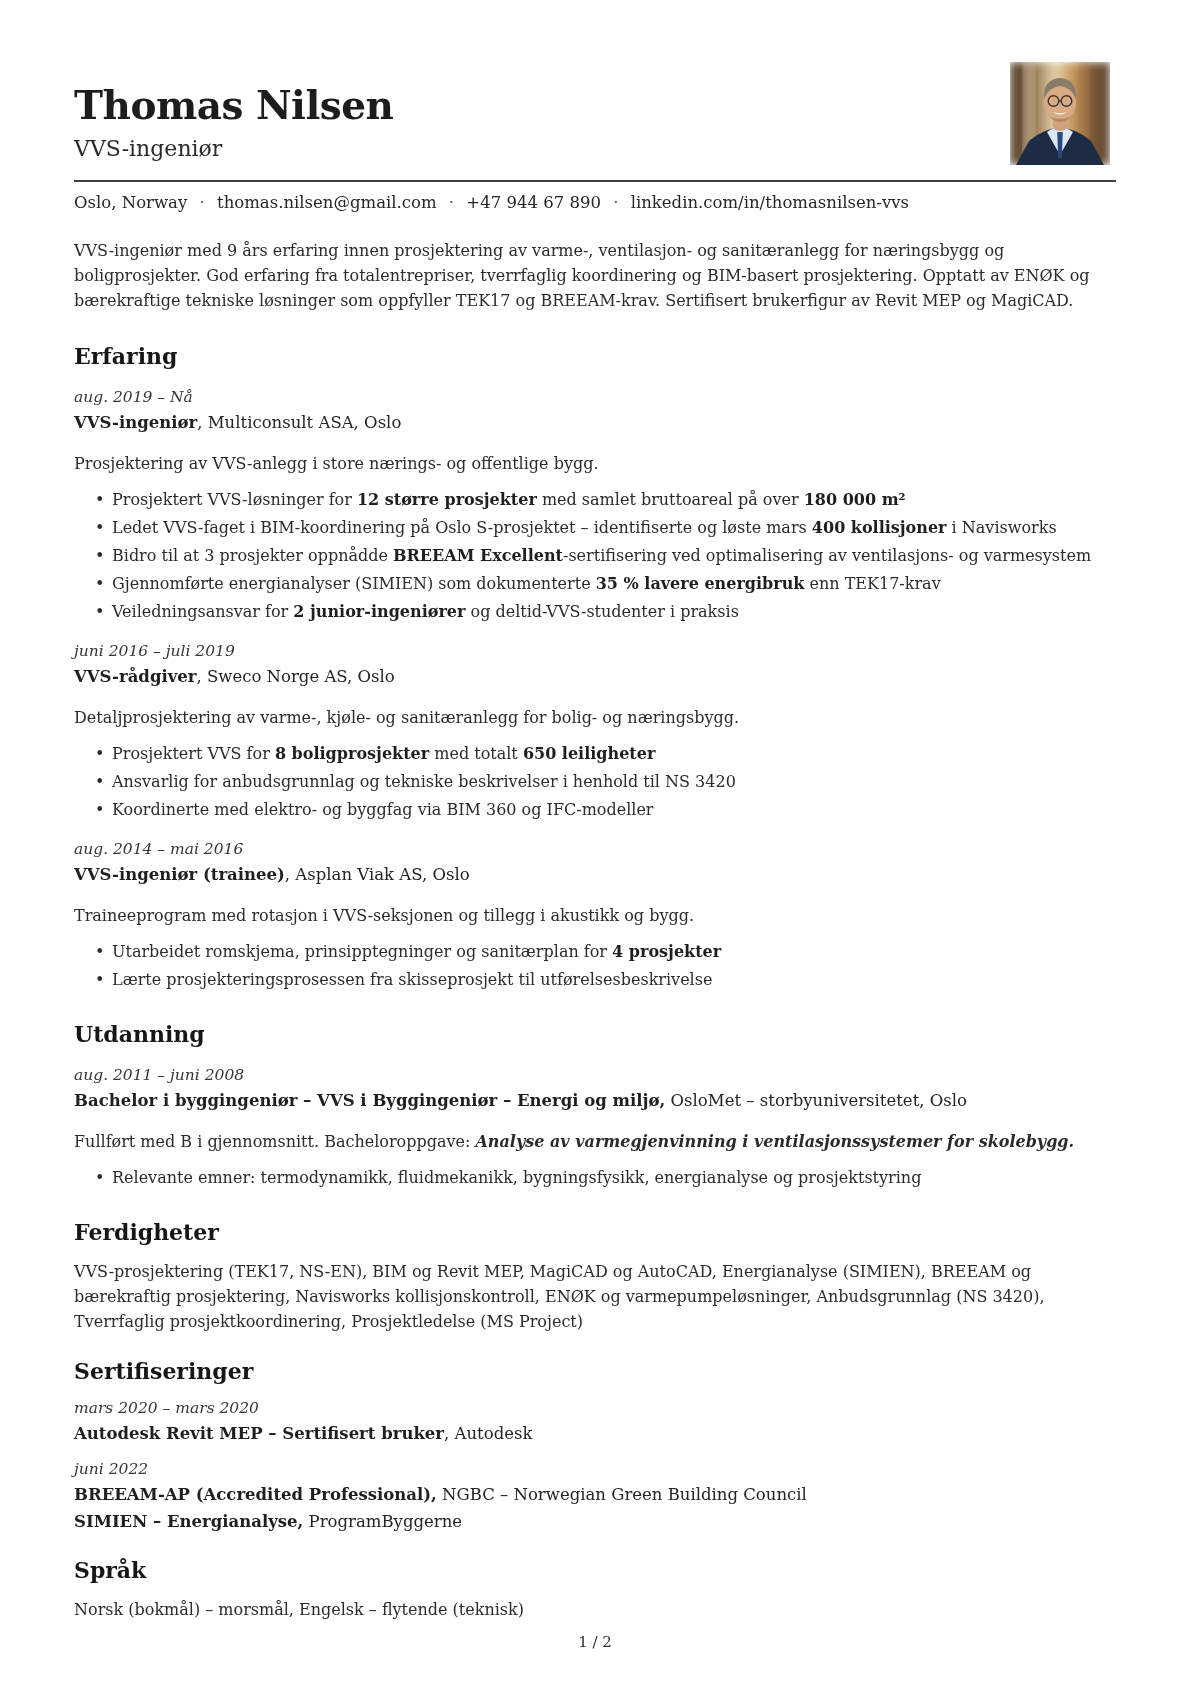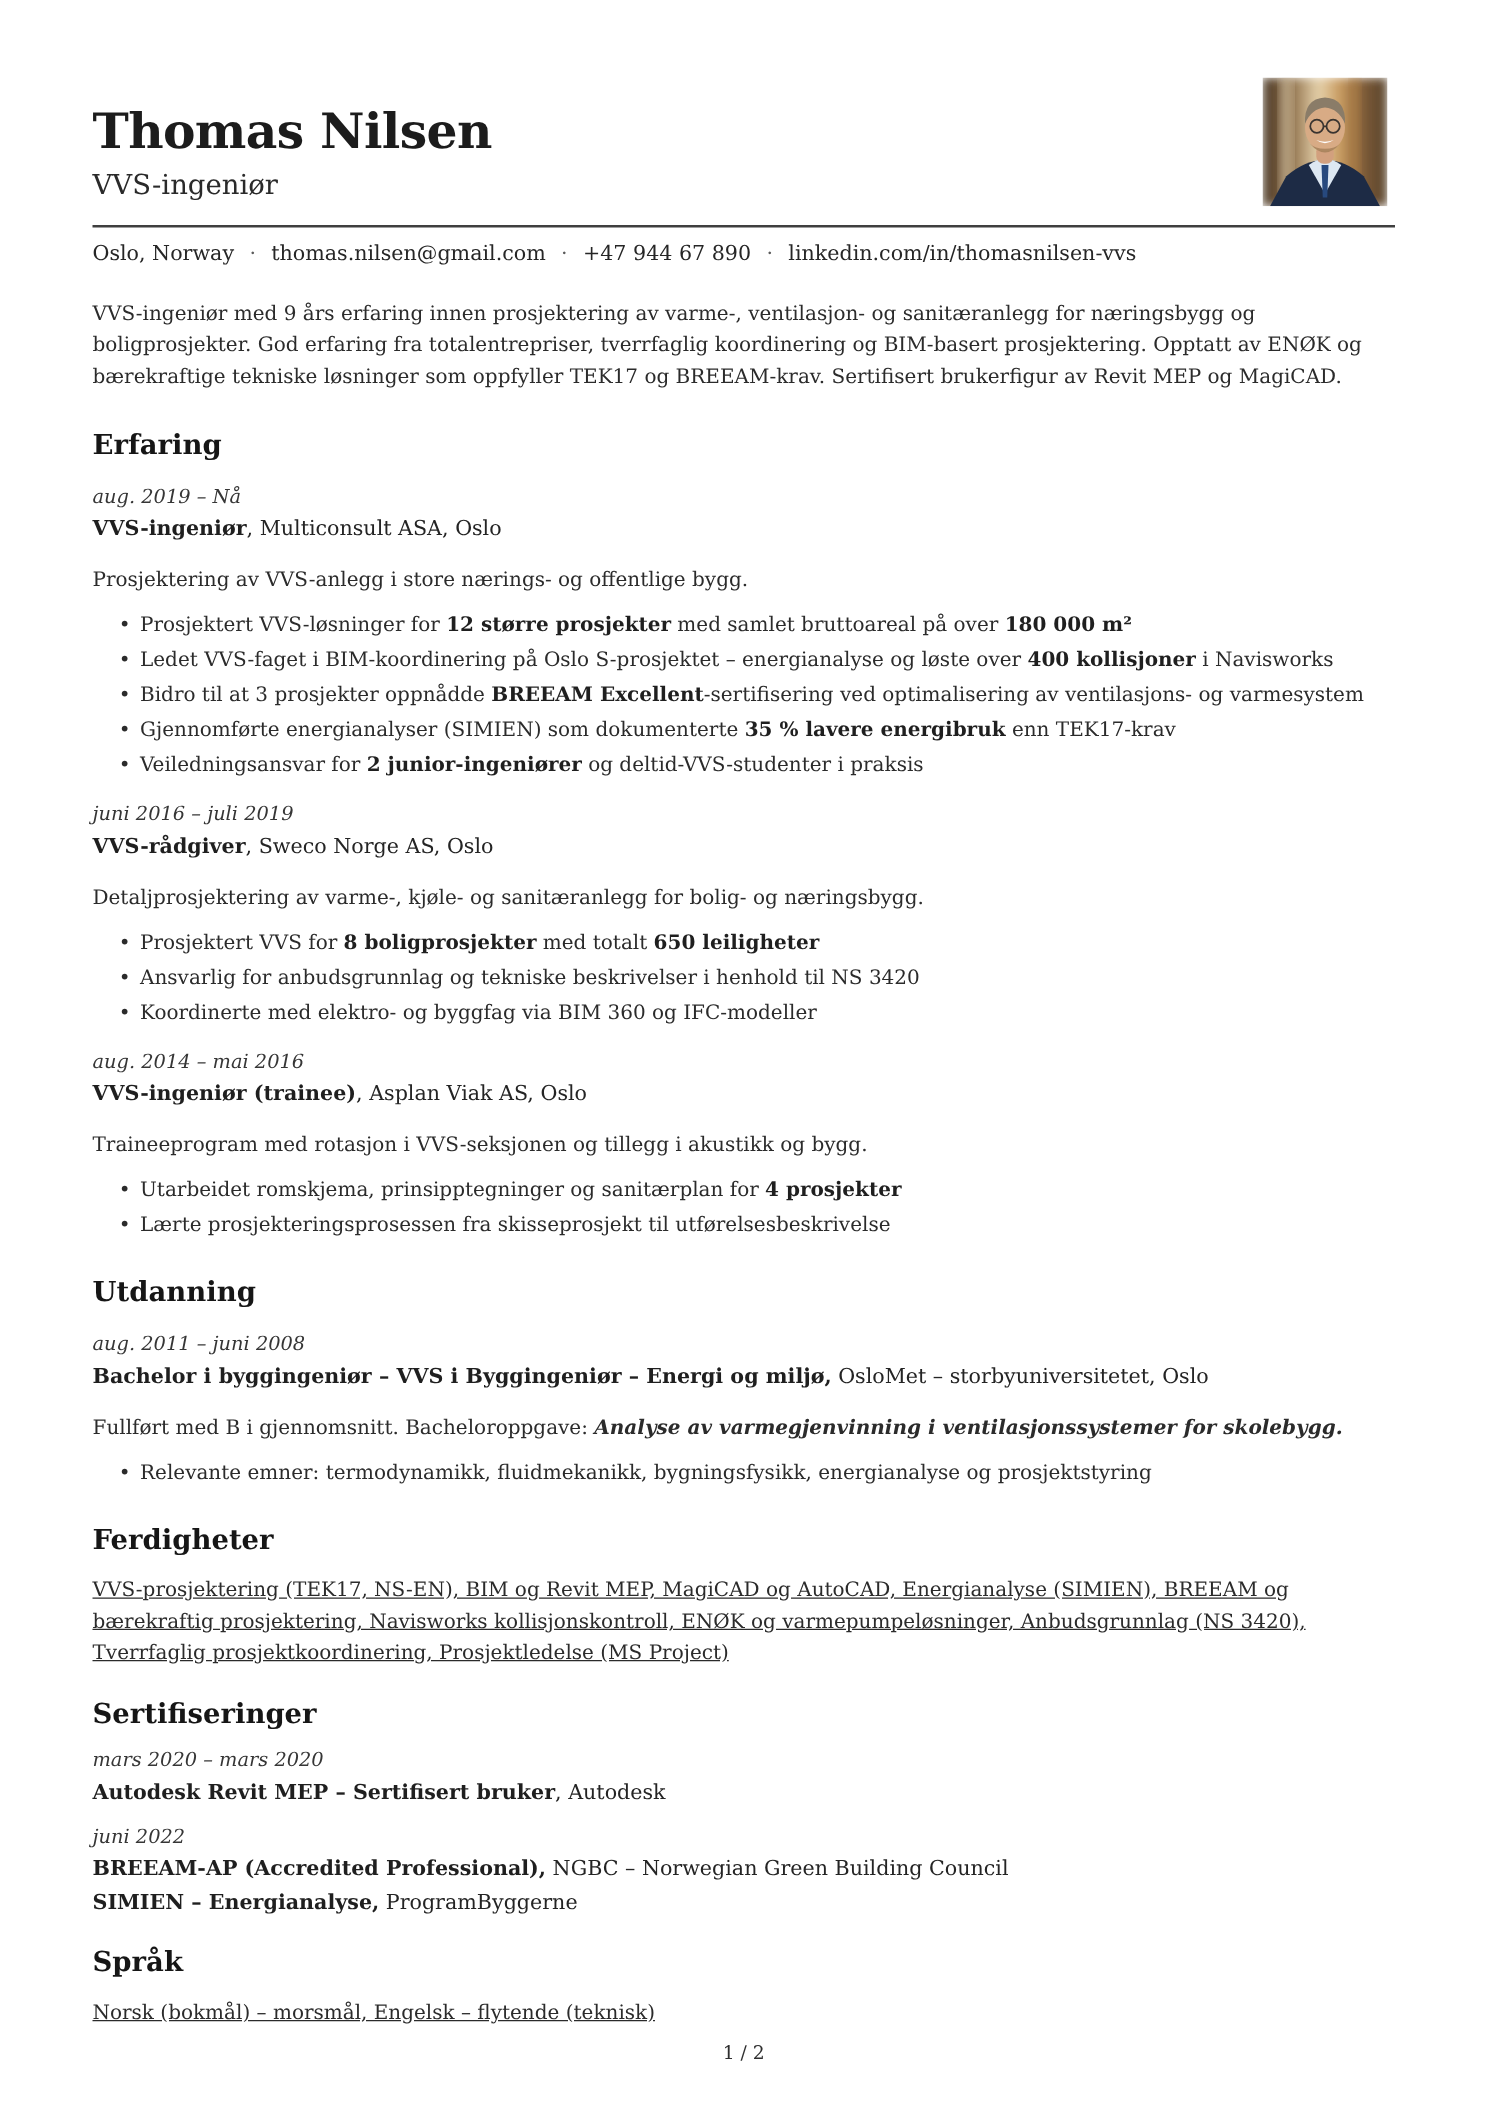--- a/index.html
+++ b/index.html
@@ -104,21 +104,20 @@
     left: -17px;
     top: 0;
     font-size: 16px;
     color: #2b2b2b;
   }
   .para {
     margin: 14px 0 0 0;
     font-size: 16px;
     line-height: 25px;
     color: #2b2b2b;
-    text-decoration: underline;
   }
   .b { font-weight: 700; color: #1f1f1f; }
   .i { font-style: italic; font-weight: bold; }
   .footer {
     position: absolute;
     left: 0;
     top: 1632px;
     width: 100%;
     text-align: center;
     font-size: 15px;
@@ -184,21 +183,21 @@
 
   <section>
     <h2 class="section-heading">Erfaring</h2>
 
     <div>
       <div class="dates">aug. 2019 – Nå</div>
       <div class="entry-title"><span class="b">VVS-ingeniør</span><span>, Multiconsult ASA, Oslo</span></div>
       <div class="entry-desc">Prosjektering av VVS-anlegg i store nærings- og offentlige bygg.</div>
       <ul class="bullets">
           <li><span>Prosjektert VVS-løsninger for </span><span class="b">12 større prosjekter</span><span> med samlet bruttoareal på over </span><span class="b">180 000 m²</span></li>
-          <li><span>Ledet VVS-faget i BIM-koordinering på Oslo S-prosjektet – energianalyse og løste over </span><span class="b">400 kollisjoner</span><span> i Navisworks</span></li>
+          <li><span>Ledet VVS-faget i BIM-koordinering på Oslo S-prosjektet – identifiserte og løste mars </span><span class="b">400 kollisjoner</span><span> i Navisworks</span></li>
           <li><span>Bidro til at 3 prosjekter oppnådde </span><span class="b">BREEAM Excellent</span><span>-sertifisering ved optimalisering av ventilasjons- og varmesystem</span></li>
           <li><span>Gjennomførte energianalyser (SIMIEN) som dokumenterte </span><span class="b">35 % lavere energibruk</span><span> enn TEK17-krav</span></li>
           <li><span>Veiledningsansvar for </span><span class="b">2 junior-ingeniører</span><span> og deltid-VVS-studenter i praksis</span></li>
         </ul>
     </div>
 
     <div>
       <div class="dates">juni 2016 – juli 2019</div>
       <div class="entry-title"><span class="b">VVS-rådgiver</span><span>, Sweco Norge AS, Oslo</span></div>
       <div class="entry-desc">Detaljprosjektering av varme-, kjøle- og sanitæranlegg for bolig- og næringsbygg.</div>

